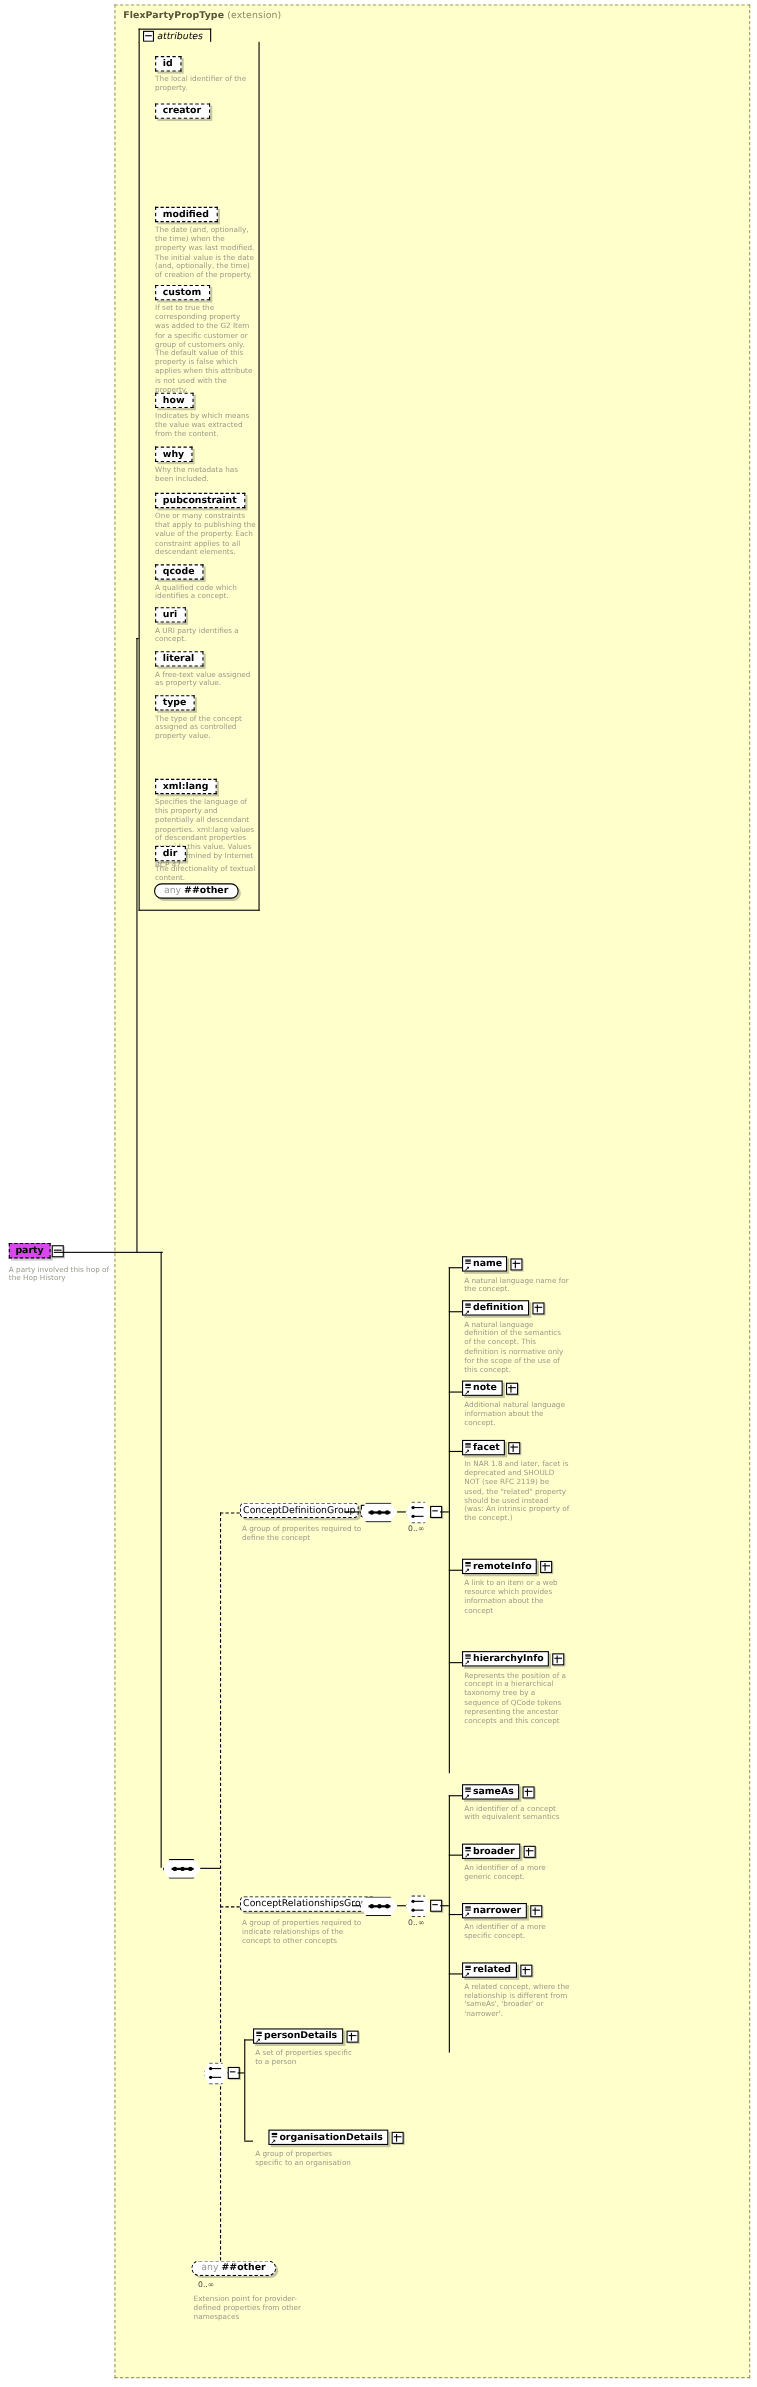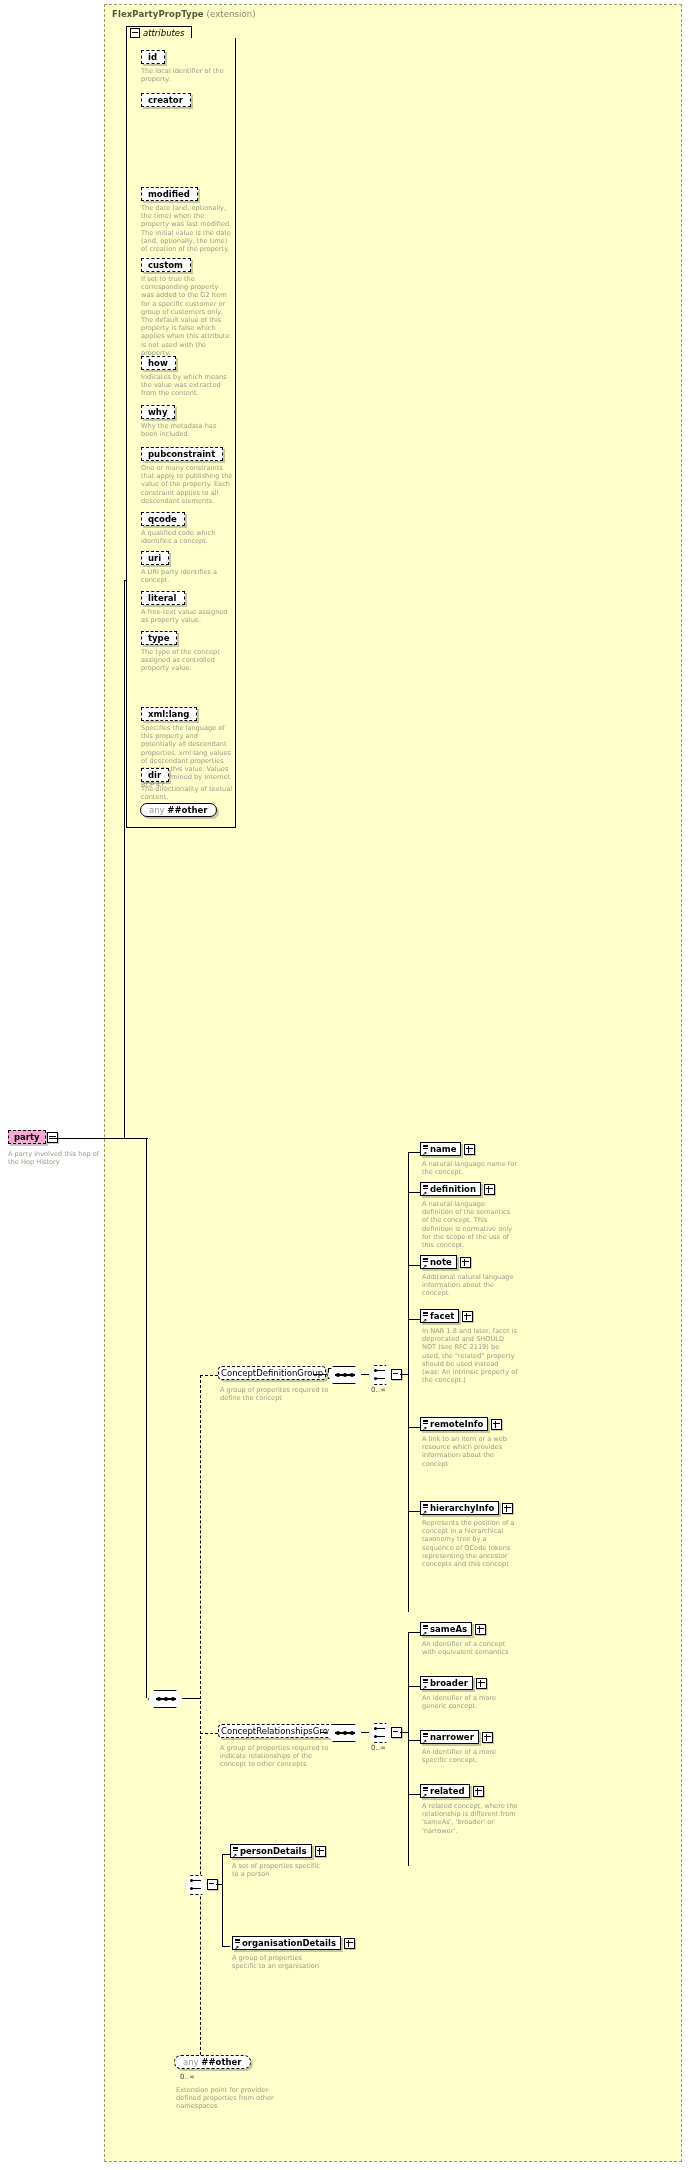--- a/index.html
+++ b/index.html
@@ -80,21 +80,21 @@
   }
   .anyother .any{color:#999;}
   .anyother .oth{color:#000;font-weight:bold;}
 
   
   .elem{
     position:absolute;
     display:flex;align-items:stretch;
   }
   .elem .ebody{
-    border:1px dashed #000;background:#f9a8d4;
+    border:1px dashed #000;background:#d946ef;
     padding:1px 5px 1px 5px;
     font-size:8.5px;font-weight:bold;color:#000;white-space:nowrap;
     box-shadow:2px 2px 0 rgba(0,0,0,.22);
     display:flex;align-items:center;
   }
   .elem .ebtn{
     width:9px;height:9px;border:1px solid #000;background:#fff;
     align-self:center;margin-left:1px;position:relative;
     box-shadow:1px 1px 0 rgba(0,0,0,.22);
   }
@@ -434,21 +434,21 @@
   <div class="ln v" style="left:222px;top:1854px;height:92px;"></div>
 
   <div class="ln h" style="left:222px;top:1854px;width:8px;"></div>
   <div class="relem" style="left:230px;top:1844px;">
     <div class="rbody">personDetails</div>
     <div class="ebtn plus"></div>
   </div>
   <div class="rdesc" style="left:232px;top:1862px;">A set of properties specific to a person</div>
 
   <div class="ln h" style="left:222px;top:1946px;width:8px;"></div>
-  <div class="relem" style="left:232px;top:1936px;">
+  <div class="relem" style="left:244px;top:1936px;">
     <div class="rbody">organisationDetails</div>
     <div class="ebtn plus"></div>
   </div>
   <div class="rdesc" style="left:232px;top:1954px;">A group of properties specific to an organisation</div>
 
   <div class="anyother" style="left:174px;top:2055px;border-style:dashed;">
     <span class="any">any</span>
     <span class="oth">##other</span>
   </div>
   <div class="card" style="left:180px;top:2073px;">0..∞</div>

